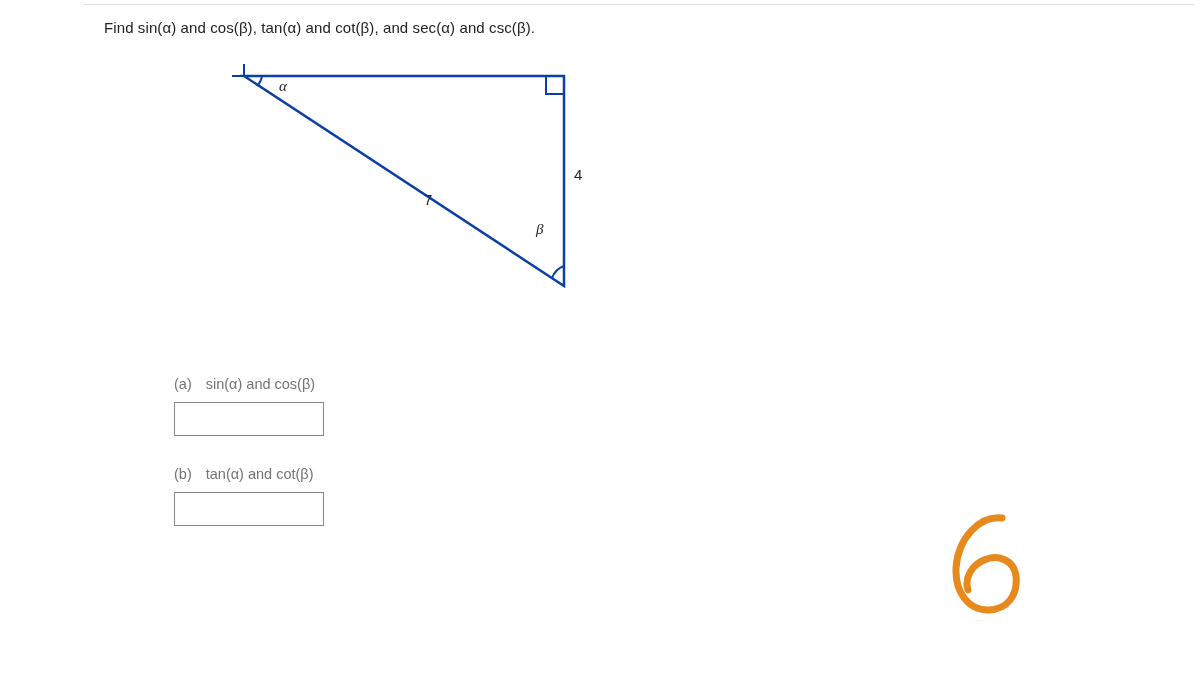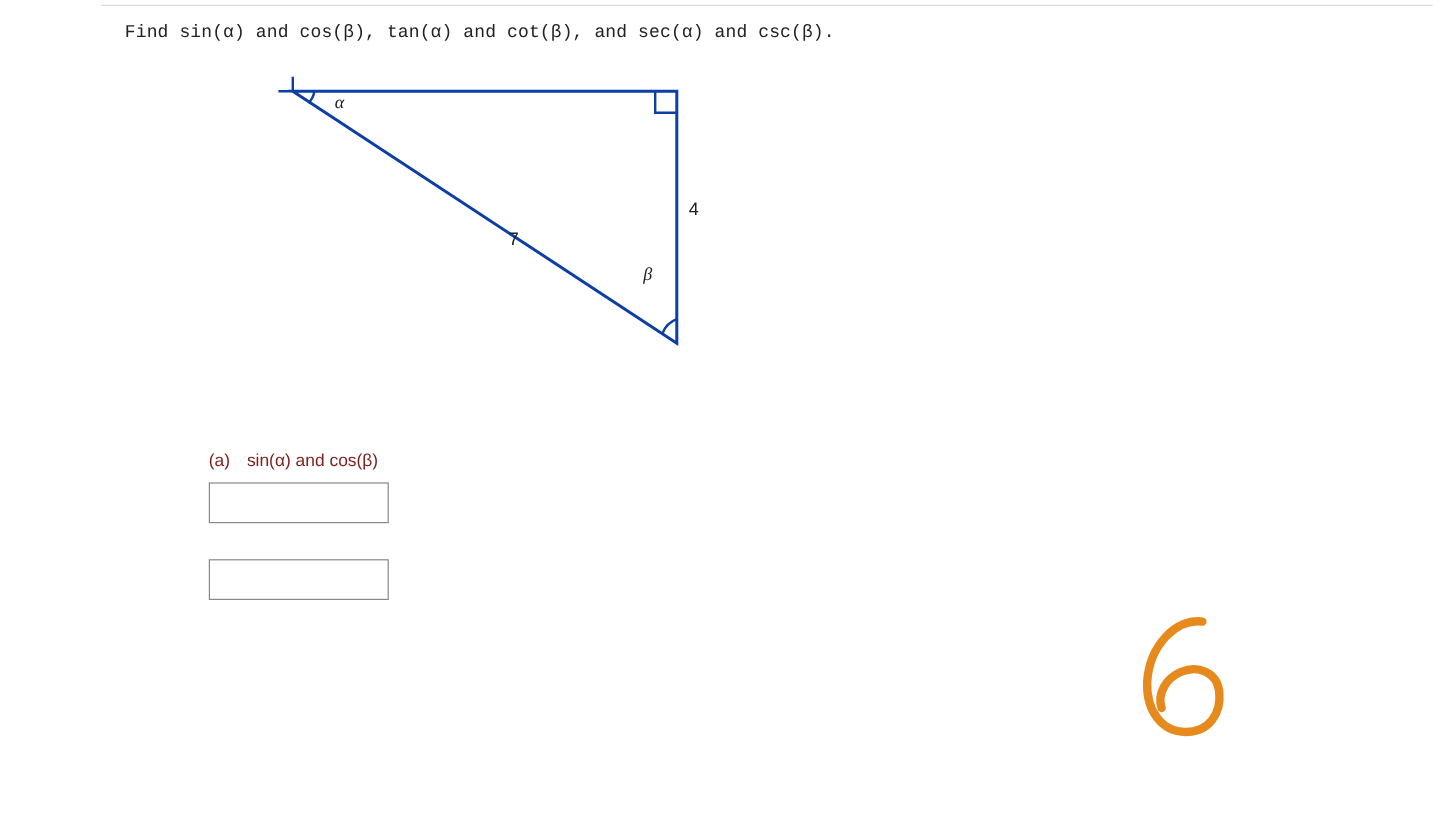--- a/index.html
+++ b/index.html
@@ -20,38 +20,37 @@
     top: 4px;
     right: 6px;
     bottom: 0;
     border-top: 1px solid #ddd;
     padding: 14px 20px 0 20px;
   }
   .prompt {
     font-size: 15px;
     letter-spacing: 0.1px;
     color: #222;
-    font-family: Liberation Mono, monospace;
   }
   .figure {
     position: relative;
     margin: 20px 0 0 120px;
     width: 400px;
     height: 250px;
   }
   .parts {
     margin-top: 70px;
     margin-left: 70px;
   }
   .part {
     margin-bottom: 30px;
   }
   .part-label {
     font-size: 14.5px;
-    color: #7f1d1d;
+    color: #737373;
     margin-bottom: 10px;
   }
   .part-label .lp {
     margin-right: 14px;
   }
   .answer-box {
     width: 150px;
     height: 34px;
     border: 1px solid #888;
     background: #fff;
@@ -101,20 +100,23 @@
   <div class="parts">
 
     <div class="part">
       <div class="part-label">
         <span class="lp">(a)</span><span>sin(α) and cos(β)</span>
       </div>
       <input type="text" class="answer-box" style="">
     </div>
 
     <div class="part">
+      <div class="part-label">
+        <span class="lp">(b)</span><span>tan(α) and cot(β)</span>
+      </div>
       <input type="text" class="answer-box" style="">
     </div>
 
 
   </div>
 
 </div>
 
 <div class="handwritten">
   <svg width="90" height="110" viewBox="0 0 90 110">

